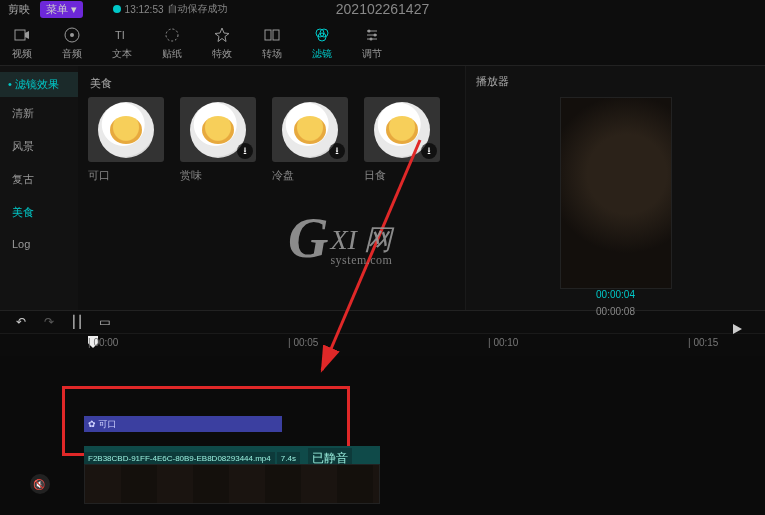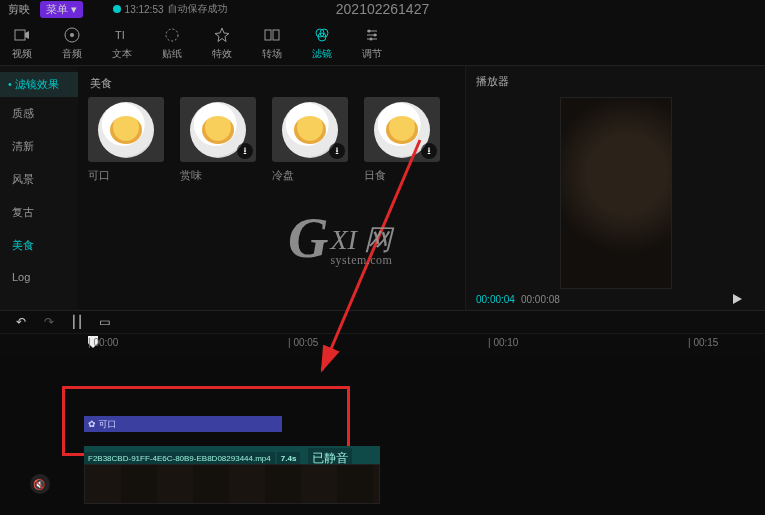--- a/index.html
+++ b/index.html
@@ -26,36 +26,36 @@
   .card { width: 76px; display:flex; flex-direction:column; }
   .thumb { width: 76px; height: 65px; background: #333; border-radius: 3px; position: relative; overflow:hidden; }
   .plate { position:absolute; top:50%; left:50%; width:56px; height:56px; border-radius:50%; background: radial-gradient(circle at 45% 40%, #fff 0 46%, #e9e9e9 48% 70%, #d8d8d8 72% 100%); transform:translate(-50%,-50%); }
   .food { position:absolute; top:50%; left:50%; width:32px; height:28px; border-radius:50%; background: radial-gradient(ellipse at 50% 40%, #f7cf5a 0 55%, #e7a93e 60% 100%); transform:translate(-50%,-50%); }
   .dl-badge { position:absolute; right:3px; bottom:3px; width:16px; height:16px; border-radius:50%; background:#000a; display:flex; align-items:center; justify-content:center; color:#fff; font-size:10px; }
   .card-label { font-size: 11px; color: #888; margin-top: 6px; }
   .player { width: 300px; background: #111; display: flex; flex-direction: column; border-left:1px solid #1a1a1a; }
   .player-title { font-size: 11px; color: #aaa; padding: 8px 10px; }
   .player-stage { flex:1; display:flex; align-items:center; justify-content:center; }
   .preview-box { width:112px; height:192px; background: radial-gradient(circle at 60% 40%, #2b2219 0 30%, #130f0c 60% 100%); border:1px solid #222; }
-  .player-ctrl { height: 26px; display:flex; align-items:center; padding: 0 10px; gap:6px; color:#888; font-size:10px; }
+  .player-ctrl { height: 26px; display:flex; align-items:center; padding: 0 10px; gap:6px; color:#888; font-size:10px;flex-direction:column; }
   .time-cur { color:#00c8c8; }
   .playbtn { margin-left:auto; margin-right: 12px; color:#ccc; }
   .tools { height: 24px; background:#0d0d0d; display:flex; align-items:center; gap:14px; padding:0 14px; border-top:1px solid #222; border-bottom:1px solid #1a1a1a; }
   .tool { width:14px; height:14px; color:#ccc; display:flex; align-items:center; justify-content:center; cursor:pointer; }
   .tool.disabled { opacity:.4; cursor:default; }
   .ruler { height: 22px; background:#0c0c0c; position:relative; font-size:10px; color:#777; }
   .ruler .tick { position:absolute; top:3px; }
   .playhead { position:absolute; top:2px; left:88px; width:10px; height:12px; background:#eee; clip-path: polygon(0 0,100% 0,100% 60%,50% 100%,0 60%); }
   .timeline { height: 159px; background:#0b0b0b; position:relative; padding-top:40px; }
   .track-head { position:absolute; left:30px; top:118px; width:20px; height:20px; border-radius:50%; background:#222; display:flex; align-items:center; justify-content:center; color:#888; font-size:10px; }
   .redbox { position:absolute; left:62px; top:30px; width:288px; height:70px; border:3px solid #e02828; pointer-events:none; }
   .filter-clip { position:absolute; left:84px; top:60px; width:198px; height:16px; background:#3b3fa0; color:#d0d2ff; font-size:9px; display:flex; align-items:center; padding:0 4px; gap:3px; }
   .video-clip { position:absolute; left:84px; top:90px; width:296px; height:24px; background:#0f4a49; display:flex; align-items:center; overflow:hidden; }
   .vc-label { background:#0d3a3a; color:#9ed; font-size:8px; padding:2px 4px; white-space:nowrap; }
-  .vc-dur { background:#0d3a3a; color:#9ed; font-size:8px; padding:2px 4px; margin-left:2px;font-weight:bold; }
+  .vc-dur { background:#0d3a3a; color:#9ed; font-size:8px; padding:2px 4px; margin-left:2px; }
   .vc-mute { background:#0d3a3a; color:#9ed; font-size:12px; padding:2px 4px; margin-left:8px; }
   .video-thumbs { position:absolute; left:84px; top:108px; width:296px; height:40px; background: repeating-linear-gradient(90deg,#1a1410 0 36px,#14100c 36px 72px); border:1px solid #222; }
   .arrow { position:absolute; pointer-events:none; }
   .watermark { position:absolute; left:288px; top:210px; color:#999; font-family: Georgia, serif; display:flex; align-items:flex-end; opacity:.9; pointer-events:none; }
   .wm-g { font-size:56px; font-style:italic; line-height:1; font-weight:bold; }
   .wm-rest { display:flex; flex-direction:column; margin-left:2px; line-height:1; }
   .wm-xi { font-size:28px; font-style:italic; }
   .wm-sys { font-size:12px; letter-spacing:.5px; color:#888; }
 </style>
 </head>
@@ -143,21 +143,20 @@
           <circle cx="8" cy="13" r="1.5" fill="#999"></circle>
         </svg>
       </span>
       <span class="tab-label">调节</span>
     </div>
 </div>
 
 <div class="mid">
   <div class="sidebar">
     <div class="side-header">• <span>滤镜效果</span></div>
-    <div class="side-item">质感</div>
     <div class="side-item">清新</div>
     <div class="side-item">风景</div>
     <div class="side-item">复古</div>
     <div class="side-item active">美食</div>
     <div class="side-item">Log</div>
   </div>
 
   <div class="gallery">
     <div class="gallery-header">美食</div>
     <div class="cards">

